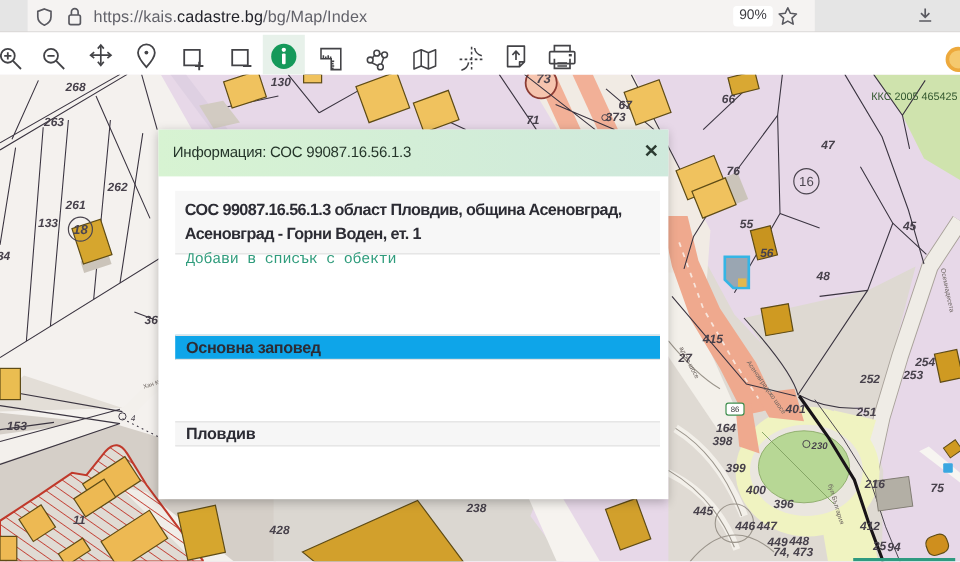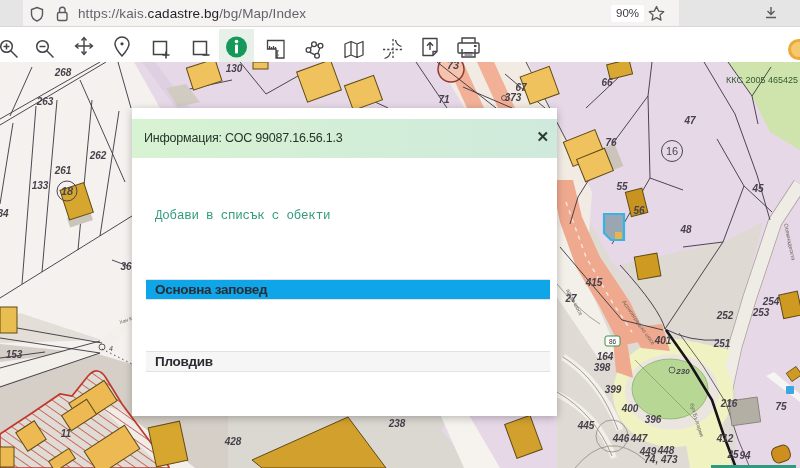--- a/index.html
+++ b/index.html
@@ -6,21 +6,21 @@
   body{width:800px;height:468px;overflow:hidden;font-family:"Liberation Sans",sans-serif;position:relative;background:#fff;}
   #topbar{position:absolute;left:0;top:0;width:800px;height:27px;background:#e5e5e5;border-bottom:1px solid #dad7d6;box-sizing:border-box;}
   #urlfield{position:absolute;left:23px;top:0;width:656px;height:26px;background:#f5f3f2;}
   #urltext{position:absolute;left:78px;top:6px;font-size:13.5px;color:#63636b;letter-spacing:0.1px;}
   #urltext b{color:#23232b;font-weight:normal;}
   #zoombadge{position:absolute;left:611px;top:5px;width:33px;height:17px;background:#fff;border-radius:3px;font-size:11.5px;color:#3c3c42;text-align:center;line-height:17px;}
   #toolbar{position:absolute;left:0;top:27px;width:800px;height:35px;background:#ffffff;}
   #activebg{position:absolute;left:219px;top:2px;width:35px;height:33px;background:#e7f1ea;}
   #mapwrap{position:absolute;left:0;top:62px;width:800px;height:406px;}
   #popup{position:absolute;left:132px;top:108px;width:425px;height:308px;background:#fff;box-shadow:0 2px 8px rgba(0,0,0,0.25);font-family:"Liberation Sans",sans-serif;}
-  #phead{position:absolute;left:0;top:0;width:425px;height:39px;background:linear-gradient(to right,#d7f3d2,#cfe9dc);margin-top:11px;}
+  #phead{position:absolute;left:0;top:0;width:425px;height:39px;background:linear-gradient(to right,#d7f3d2,#cfe9dc);}
   #phead .t{position:absolute;left:12px;top:12px;font-size:12.5px;letter-spacing:-0.2px;color:#25352a;}
   #phead .x{position:absolute;right:8px;top:9px;font-size:15px;color:#2b3b31;font-weight:bold;}
   .ptitle{position:absolute;left:14px;top:51px;width:404px;background:#f7f7f7;border-bottom:1px solid #e2e2e2;padding:6px 8px 6px 8px;box-sizing:border-box;font-size:13.5px;font-weight:bold;color:#2c2c34;line-height:20px;letter-spacing:-0.5px;}
   .plink{position:absolute;left:23px;top:101px;font-size:12.5px;letter-spacing:-0.2px;color:#2f9c7c;font-family:Liberation Mono, monospace;}
   .pbody1{position:absolute;left:23px;top:121px;width:385px;font-size:13px;letter-spacing:-0.35px;color:#30303a;line-height:21.5px;text-align:justify;}
   .psec1{position:absolute;left:14px;top:171px;width:404px;background:#0ea5e9;border-top:1px solid #e2e2e2;border-bottom:1px solid #e2e2e2;padding:2px 0 2px 9px;box-sizing:border-box;font-size:13.5px;font-weight:bold;color:#2c2c34;letter-spacing:-0.3px;}
   .pbody2{position:absolute;left:23px;top:196px;width:385px;font-size:13px;letter-spacing:-0.35px;color:#30303a;line-height:21.5px;text-align:justify;}
   .psec2{position:absolute;left:14px;top:243px;width:404px;background:#f6f6f6;border-top:1px solid #e2e2e2;border-bottom:1px solid #e2e2e2;padding:2px 0 2px 9px;box-sizing:border-box;font-size:13.5px;font-weight:bold;color:#2c2c34;letter-spacing:-0.3px;}
   .pbody3{position:absolute;left:23px;top:273px;font-size:12.5px;letter-spacing:-0.2px;color:#30303a;}
 </style>
@@ -320,16 +320,17 @@
     </g>
   </svg>
 </div>
 
 <div style="position:absolute;left:788px;top:39px;width:21px;height:21px;border-radius:50%;background:#f5c96e;border:3px solid #eda93c;box-sizing:border-box;"></div>
 <div id="popup">
   <div id="phead">
       <span class="t">Информация: СОС 99087.16.56.1.3</span>
       <span class="x">✕</span>
     </div>
+  <div class="ptitle">СОС 99087.16.56.1.3 област Пловдив, община Асеновград, Асеновград - Горни Воден, ет. 1</div>
   <div class="plink">Добави в списък с обекти</div>
   <div class="psec1">Основна заповед</div>
   <div class="psec2">Пловдив</div>
 </div>
 
 </body></html>

